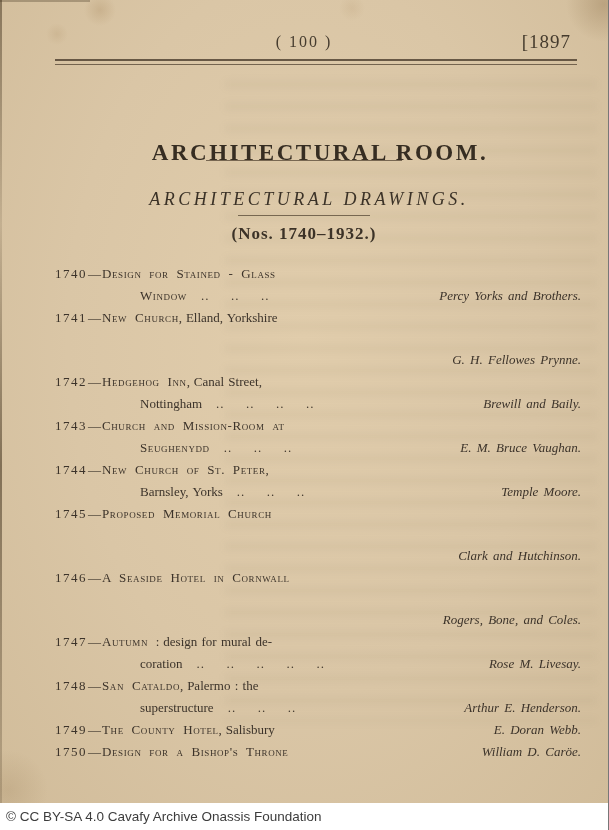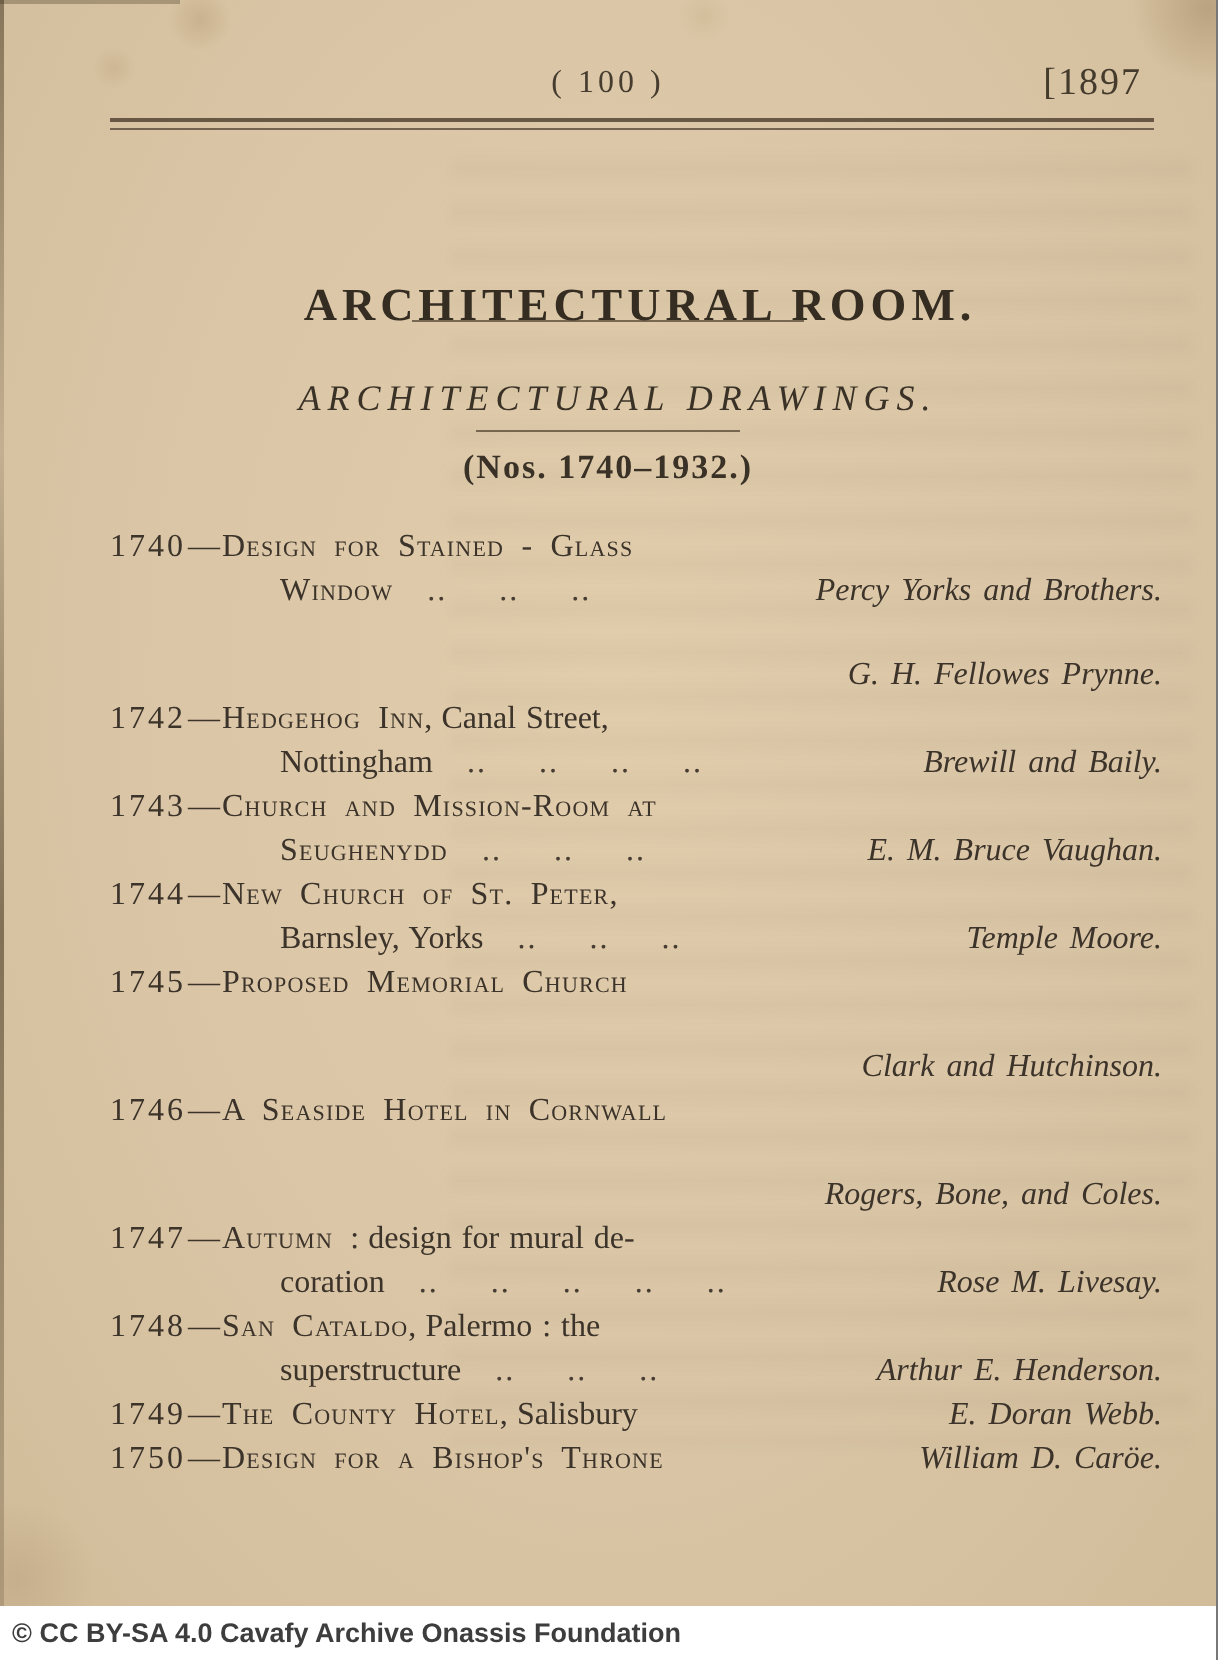--- a/index.html
+++ b/index.html
@@ -44,35 +44,35 @@
   .rule-1{position:absolute;top:160px;left:50%;width:196px;margin-left:-98px;
     border-top:1.5px solid rgba(72,58,42,.68);}
   .subtitle{position:absolute;top:184px;left:0;width:100%;text-align:center;margin:5px;
     font-size:18px;font-weight:normal;letter-spacing:3.5px;color:#3b3227;font-style:italic;}
   .rule-2{position:absolute;top:215px;left:50%;width:132px;margin-left:-66px;
     border-top:1.5px solid rgba(72,58,42,.68);}
   .range-note{position:absolute;top:224px;left:0;width:100%;text-align:center;
     font-size:17px;font-weight:bold;letter-spacing:1px;color:#3b3227;}
 
   .entries{position:absolute;top:263px;left:55px;right:27px;
-    font-size:16px;line-height:22px;color:#3c332a;}
+    font-size:13px;line-height:22px;color:#3c332a;}
   .line{position:relative;white-space:nowrap;}
   .line.indent{padding-left:85px;}
   .line.author-only{text-align:right;margin-top:20px;}
   .num{letter-spacing:1.5px;}
   .dash{padding:0 1px;}
   .sc{font-variant:small-caps;letter-spacing:0.6px;word-spacing:4px;}
   .plain{word-spacing:1px;}
   .dots{letter-spacing:1px;color:#463c31;}
   .author{font-style:italic;word-spacing:2px;white-space:nowrap;}
   .author.abs{position:absolute;right:0;top:0;}
 
   .footer-strip{position:absolute;left:0;right:0;bottom:0;height:27px;background:#ffffff;
     display:flex;align-items:center;padding-left:6px;box-sizing:border-box;
-    font-family:"Liberation Sans", sans-serif;font-size:13.5px;color:#3d3d3d;font-weight:bold;}
+    font-family:"Liberation Sans", sans-serif;font-size:13.5px;color:#3d3d3d;}
 </style>
 </head>
 <body>
 
 <div class="screen">
   <div class="paper">
     <div class="showthrough"></div>
     <div class="edge-left"></div>
     <div class="edge-top"></div>
 
@@ -85,20 +85,21 @@
     <h2 class="subtitle">ARCHITECTURAL DRAWINGS.</h2>
     <div class="rule-2"></div>
     <div class="range-note">(Nos. 1740–1932.)</div>
 
     <div class="entries" id="entries">
         <div class="entry">
           <div class="line"><span class="num">1740</span><span class="dash">—</span><span class="sc">Design for Stained - Glass</span></div>
           <div class="line indent"><span class="sc">Window</span><span class="dots"> ..  ..  ..</span><span class="author abs">Percy Yorks and Brothers.</span></div>
         </div>
         <div class="entry">
+          <div class="line"><span class="num">1741</span><span class="dash">—</span><span class="sc">New Church,</span> <span class="plain">Elland, Yorkshire</span></div>
           <div class="line author-only"><span class="author">G. H. Fellowes Prynne.</span></div>
         </div>
         <div class="entry">
           <div class="line"><span class="num">1742</span><span class="dash">—</span><span class="sc">Hedgehog Inn,</span> <span class="plain">Canal Street,</span></div>
           <div class="line indent"><span class="plain">Nottingham</span><span class="dots"> ..  ..  ..  ..</span><span class="author abs">Brewill and Baily.</span></div>
         </div>
         <div class="entry">
           <div class="line"><span class="num">1743</span><span class="dash">—</span><span class="sc">Church and Mission-Room at</span></div>
           <div class="line indent"><span class="sc">Seughenydd</span><span class="dots"> ..  ..  ..</span><span class="author abs">E. M. Bruce Vaughan.</span></div>
         </div>

